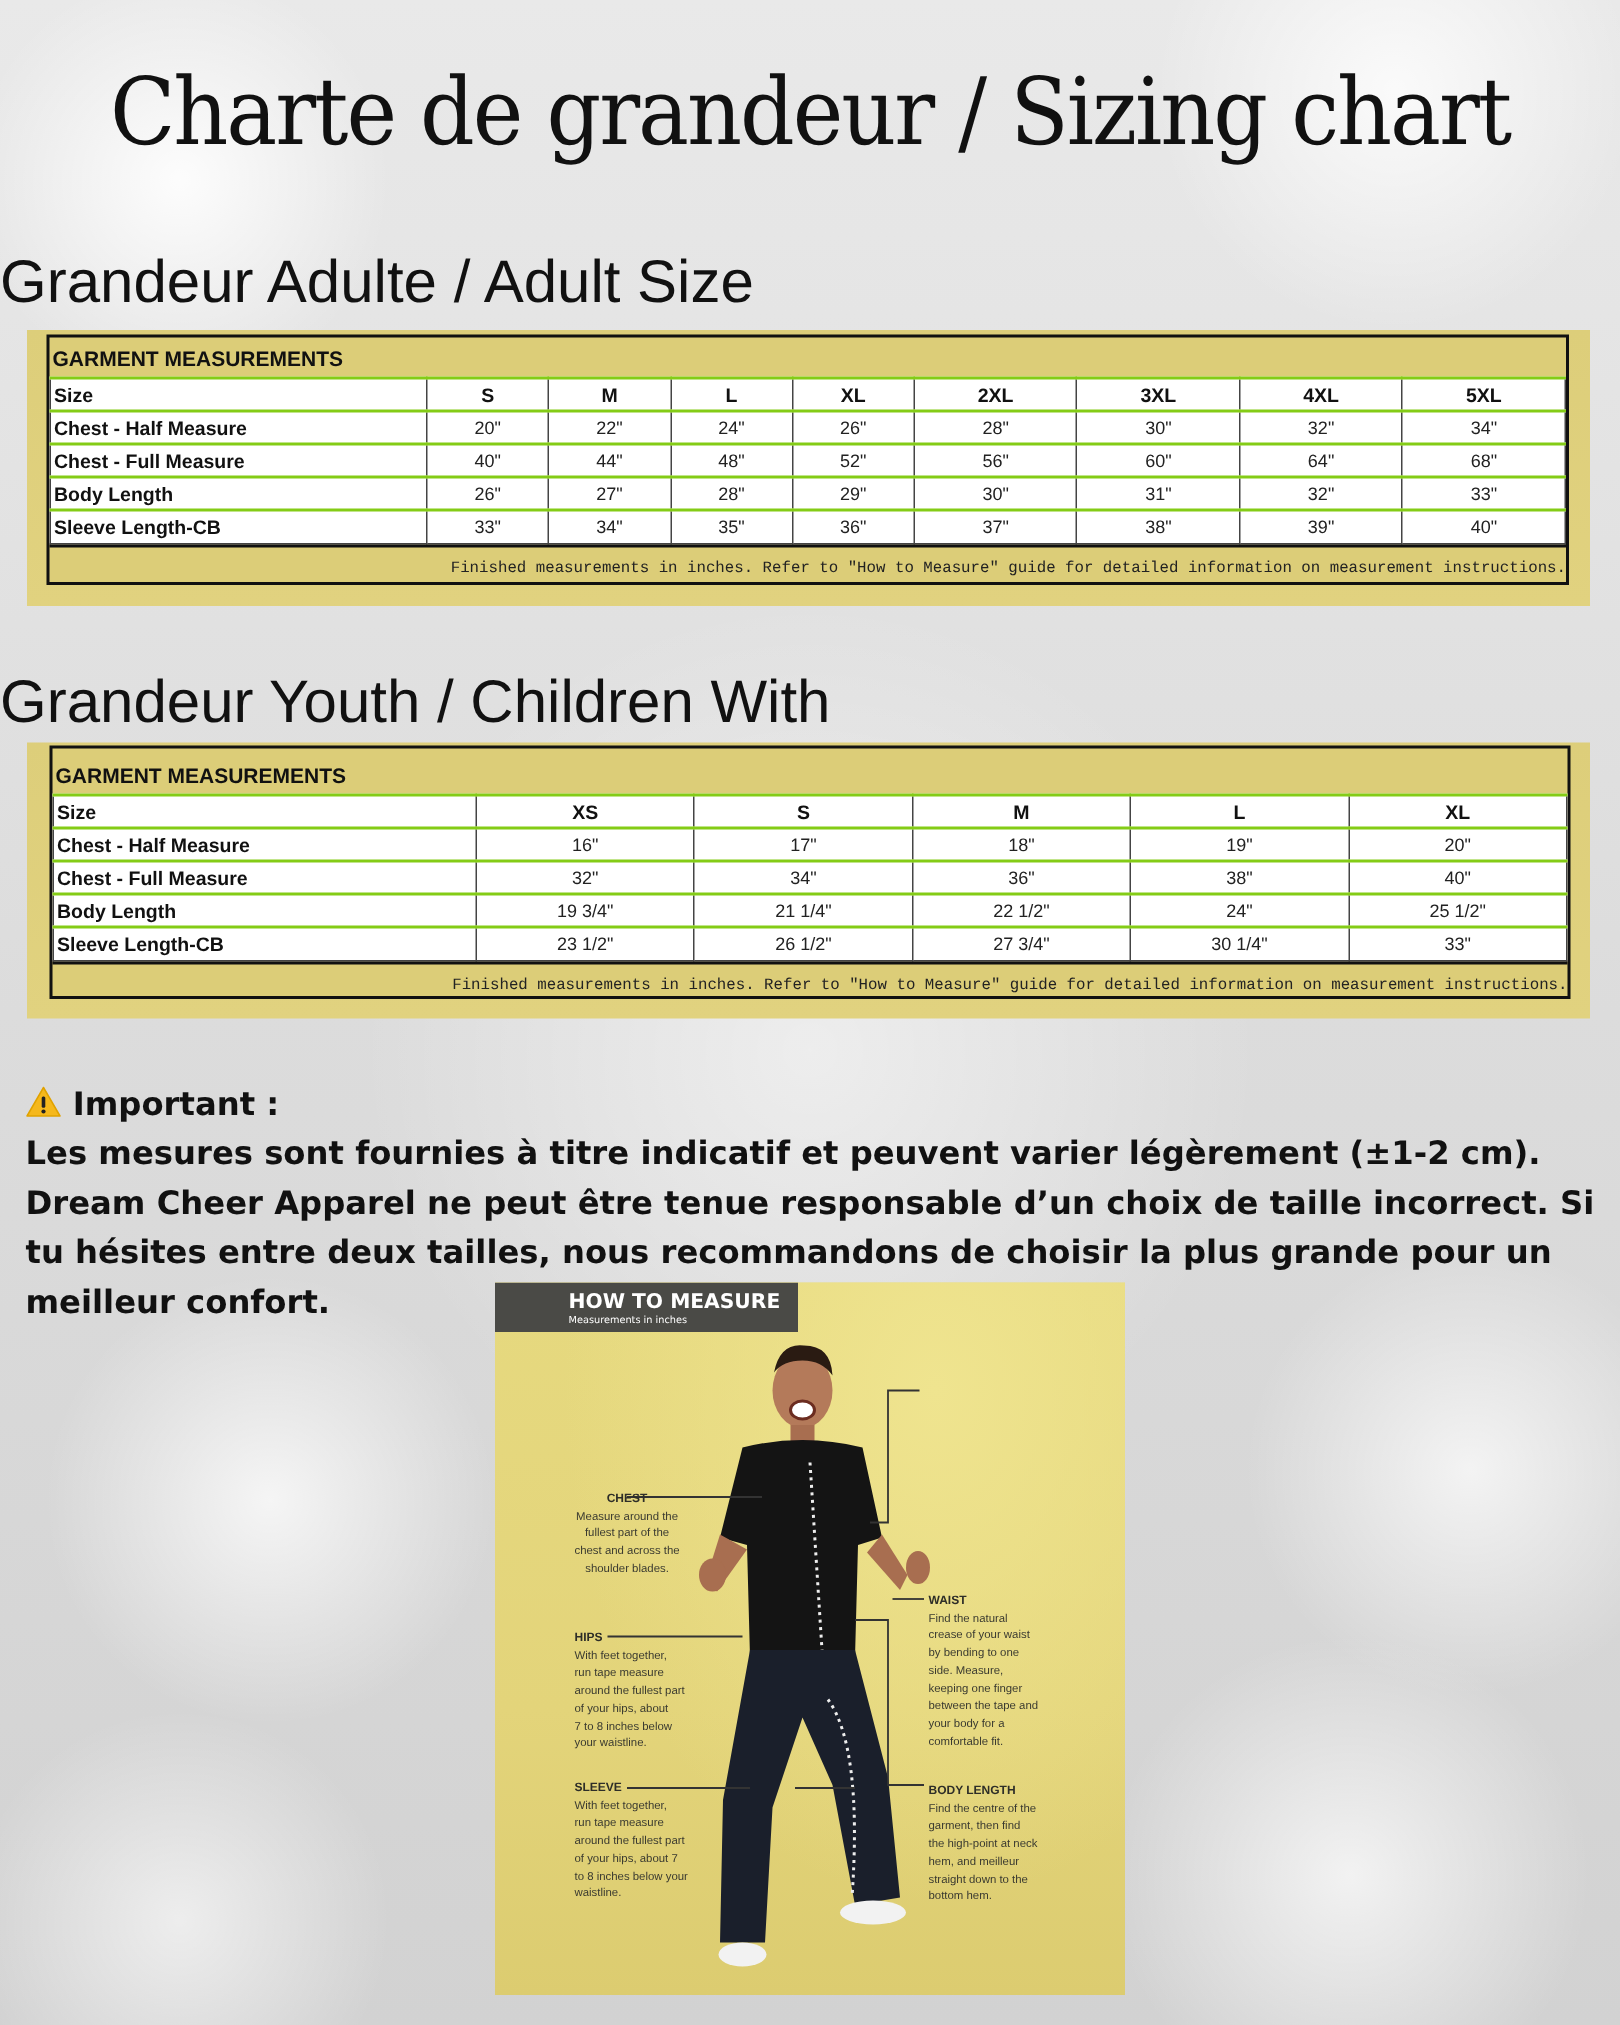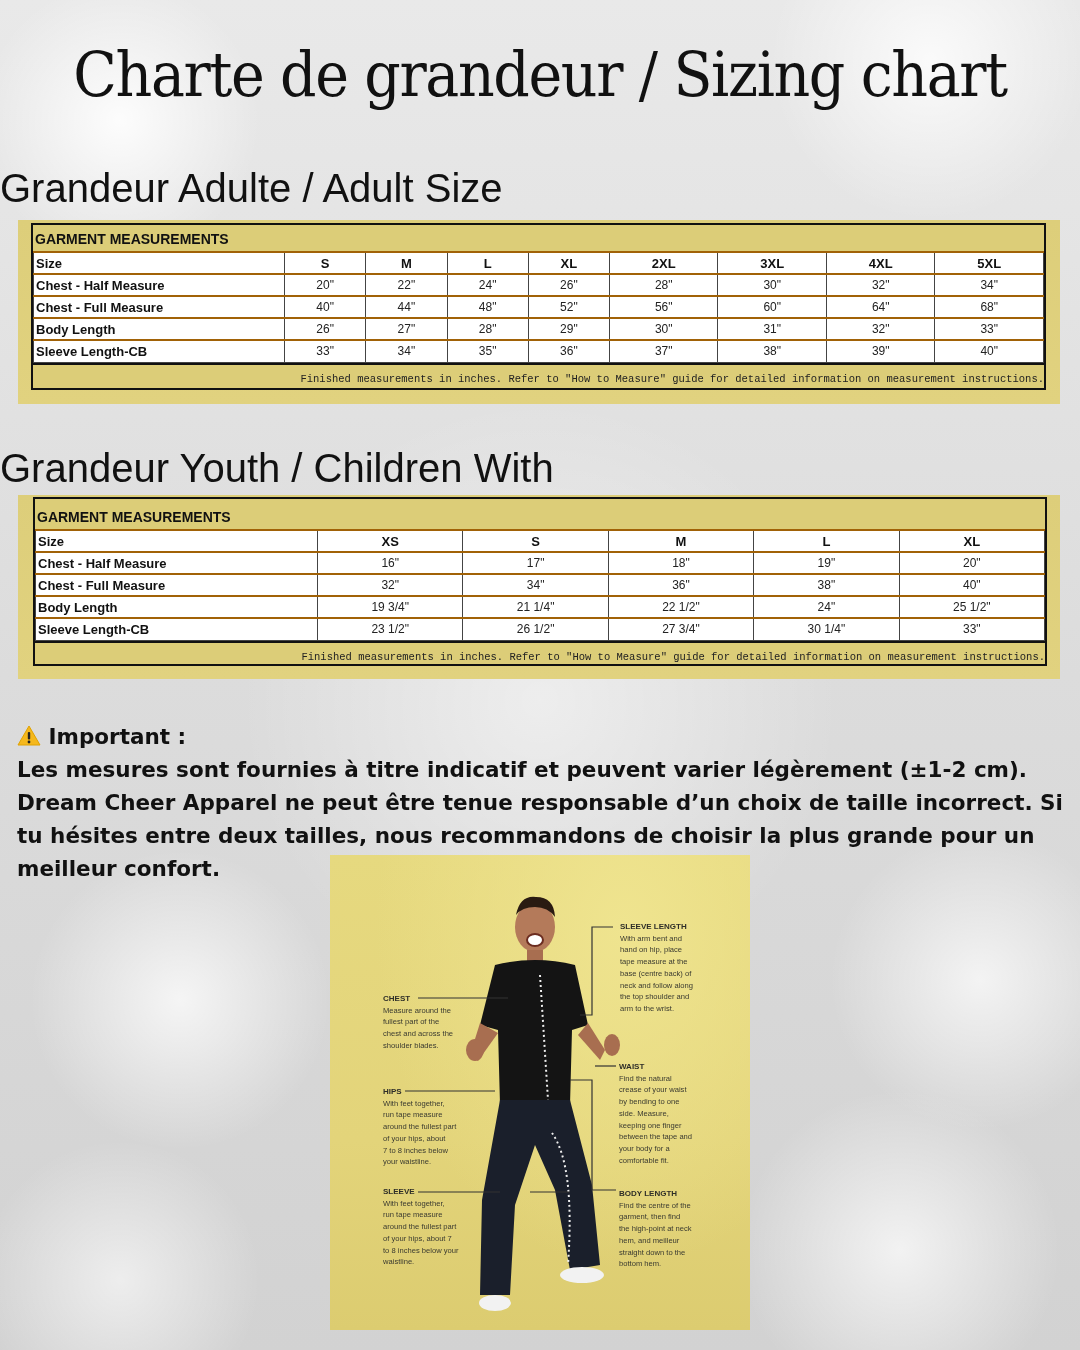--- a/index.html
+++ b/index.html
@@ -70,21 +70,21 @@
   }
   table.measure td, table.measure th {
     border: 1px solid #444;
     height: 22px;
     text-align: center;
     color: #222;
     font-weight: 400;
     padding: 0;
   }
   table.measure th { font-weight: 700; font-size: 13px; color: #111; }
-  table.measure tr { border-top: 2px solid #a16207; }
+  table.measure tr { border-top: 2px solid #84cc16; }
   table.measure td.rowlabel, table.measure th.rowlabel {
     text-align: left; padding-left: 2px;
     font-weight: 700; font-size: 13px; color: #111;
   }
   .adult-panel table.measure td.rowlabel, .adult-panel table.measure th.rowlabel { width: 251px; }
   .youth-panel table.measure td.rowlabel, .youth-panel table.measure th.rowlabel { width: 282px; }
 
   .chart-footnote {
     border-top: 2px solid #111;
     text-align: right;
@@ -304,33 +304,27 @@
 
     <polyline points="88,143 178,143" stroke="#333" stroke-width="1.2" fill="none"></polyline>
     <polyline points="283,72 262,72 262,160 250,160" stroke="#333" stroke-width="1.2" fill="none"></polyline>
     <polyline points="286,211 265,211" stroke="#333" stroke-width="1.2" fill="none"></polyline>
     <polyline points="240,225 262,225 262,335 286,335" stroke="#333" stroke-width="1.2" fill="none"></polyline>
     <polyline points="75,236 165,236" stroke="#333" stroke-width="1.2" fill="none"></polyline>
     <polyline points="88,337 170,337" stroke="#333" stroke-width="1.2" fill="none"></polyline>
     <polyline points="200,337 240,337" stroke="#333" stroke-width="1.2" fill="none"></polyline>
   </svg>
 
-
-  <div class="callout" style="left:290px; top:66px;">
-    <div class="callout-title">SLEEVE LENGTH</div>
-    <div>With arm bent and</div>
-    <div>hand on hip, place</div>
-    <div>tape measure at the</div>
-    <div>base (centre back) of</div>
-    <div>neck and follow along</div>
-    <div>the top shoulder and</div>
-    <div>arm to the wrist.</div>
-  </div>
-
-  <div class="callout" style="left:53px; top:138px;">
+  <div class="guide-header">
+    <div class="guide-title">HOW TO MEASURE</div>
+    <div class="guide-subtitle">Measurements in inches</div>
+  </div>
+
+
+  <div class="callout" style="left:53px; top:138px;text-align:center;">
     <div class="callout-title">CHEST</div>
     <div>Measure around the</div>
     <div>fullest part of the</div>
     <div>chest and across the</div>
     <div>shoulder blades.</div>
   </div>
 
   <div class="callout" style="left:289px; top:206px;">
     <div class="callout-title">WAIST</div>
     <div>Find the natural</div>

